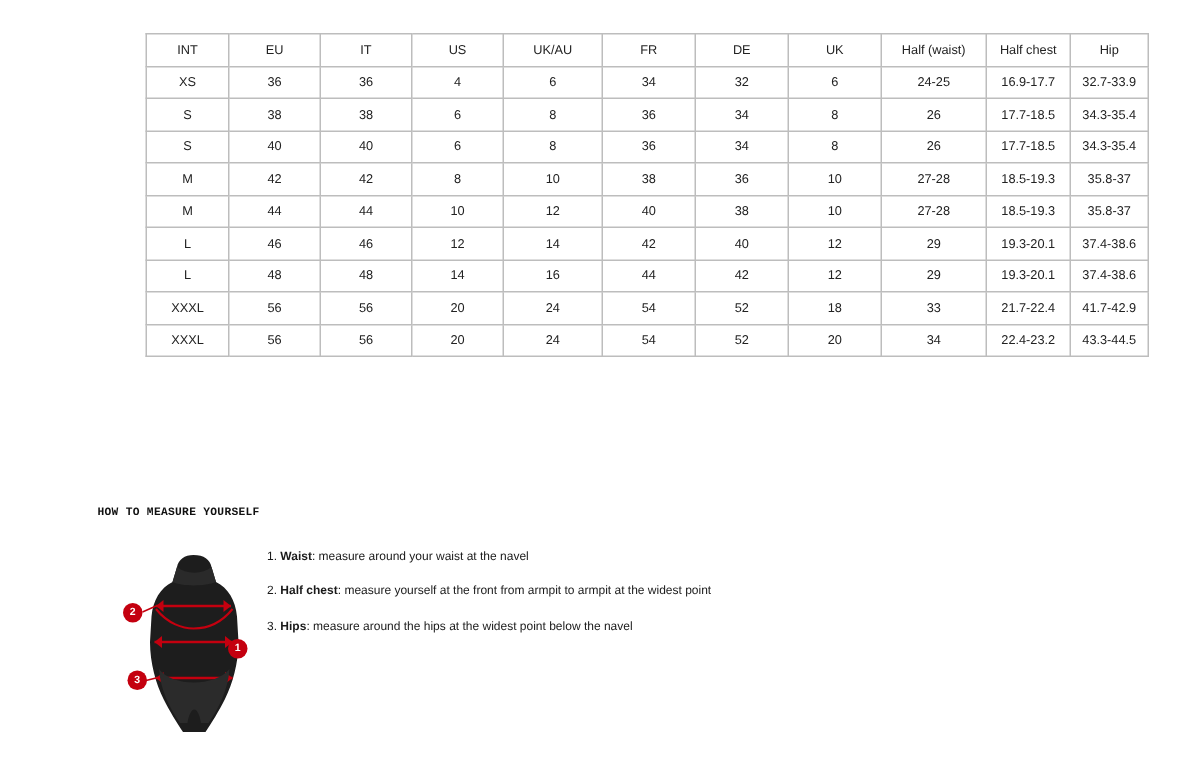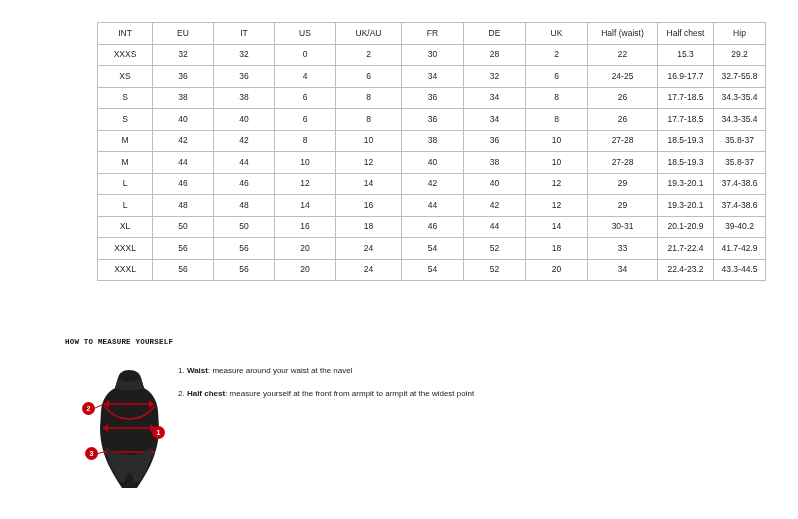--- a/index.html
+++ b/index.html
@@ -142,44 +142,31 @@
           <th>FR</th>
           <th>DE</th>
           <th>UK</th>
           <th>Half (waist)</th>
           <th>Half chest</th>
           <th>Hip</th>
         </tr>
       </thead>
       <tbody>
         <tr>
-          <td>XXXS</td>
-          <td>32</td>
-          <td>32</td>
-          <td>0</td>
-          <td>2</td>
-          <td>30</td>
-          <td>28</td>
-          <td>2</td>
-          <td>22</td>
-          <td>15.3</td>
-          <td>29.2</td>
-        </tr>
-        <tr>
           <td>XS</td>
           <td>36</td>
           <td>36</td>
           <td>4</td>
           <td>6</td>
           <td>34</td>
           <td>32</td>
           <td>6</td>
           <td>24-25</td>
           <td>16.9-17.7</td>
-          <td>32.7-55.8</td>
+          <td>32.7-33.9</td>
         </tr>
         <tr>
           <td>S</td>
           <td>38</td>
           <td>38</td>
           <td>6</td>
           <td>8</td>
           <td>36</td>
           <td>34</td>
           <td>8</td>
@@ -246,33 +233,20 @@
           <td>14</td>
           <td>16</td>
           <td>44</td>
           <td>42</td>
           <td>12</td>
           <td>29</td>
           <td>19.3-20.1</td>
           <td>37.4-38.6</td>
         </tr>
         <tr>
-          <td>XL</td>
-          <td>50</td>
-          <td>50</td>
-          <td>16</td>
-          <td>18</td>
-          <td>46</td>
-          <td>44</td>
-          <td>14</td>
-          <td>30-31</td>
-          <td>20.1-20.9</td>
-          <td>39-40.2</td>
-        </tr>
-        <tr>
           <td>XXXL</td>
           <td>56</td>
           <td>56</td>
           <td>20</td>
           <td>24</td>
           <td>54</td>
           <td>52</td>
           <td>18</td>
           <td>33</td>
           <td>21.7-22.4</td>
@@ -331,15 +305,19 @@
 
   <div class="steps">
     <div class="step">
       <span>1.</span>
       <span class="lead">Waist</span><span>: measure around your waist at the navel</span>
     </div>
     <div class="step">
       <span>2.</span>
       <span class="lead">Half chest</span><span>: measure yourself at the front from armpit to armpit at the widest point</span>
     </div>
+    <div class="step">
+      <span>3.</span>
+      <span class="lead">Hips</span><span>: measure around the hips at the widest point below the navel</span>
+    </div>
   </div>
 
 </div>
 
 </body></html>

